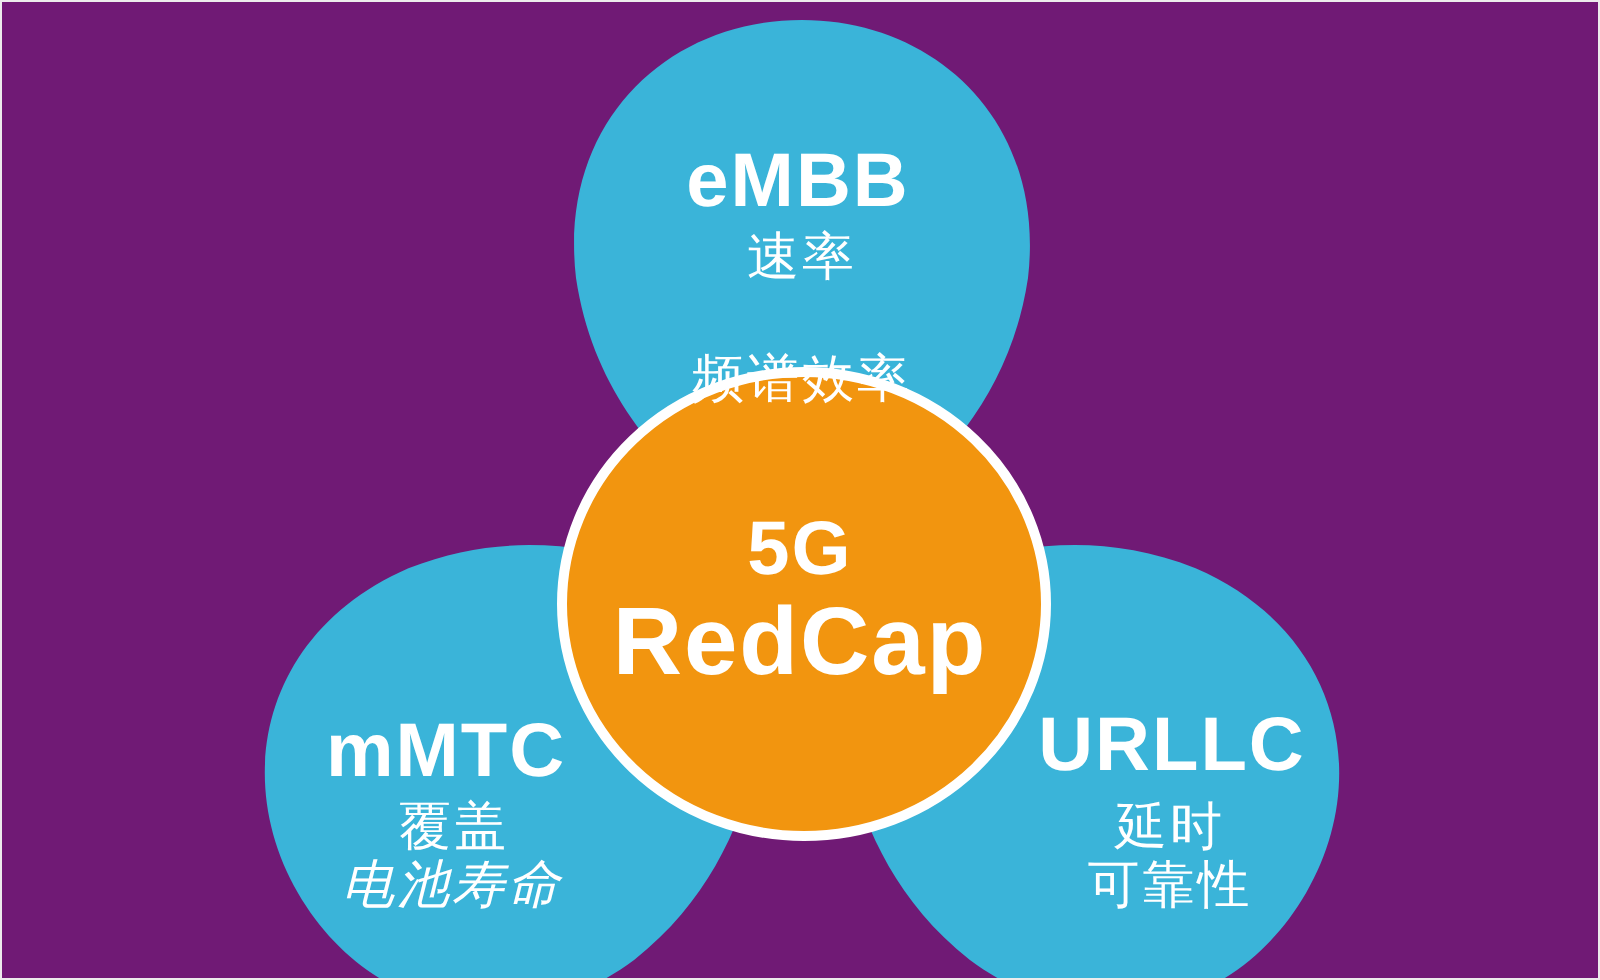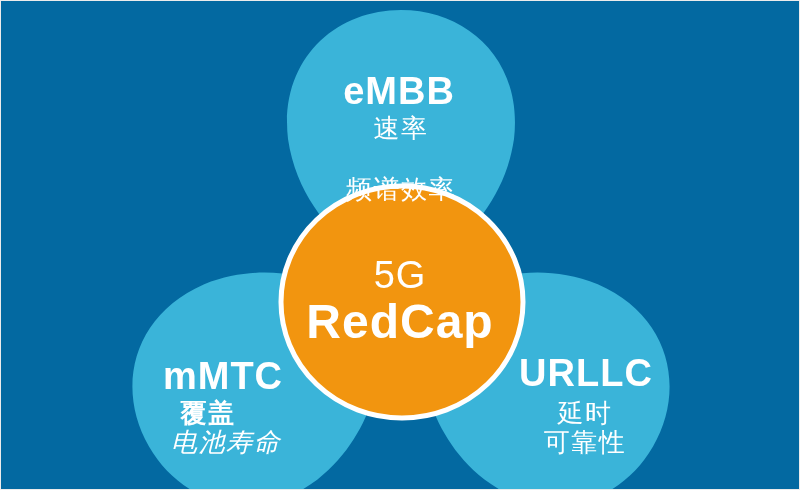--- a/index.html
+++ b/index.html
@@ -5,21 +5,21 @@
   html, body {
     margin: 0;
     padding: 0;
     background: #ffffff;
     font-family: "Liberation Sans", "DejaVu Sans", sans-serif;
   }
   .canvas {
     position: relative;
     width: 800px;
     height: 490px;
-    background: #0369a1;
+    background: #701a75;
     border: 1px solid #ececec;
     box-sizing: border-box;
     overflow: hidden;
   }
   .diagram-svg {
     position: absolute;
     left: 0;
     top: 0;
     width: 800px;
     height: 490px;
@@ -32,21 +32,21 @@
     text-align: center;
     line-height: 1;
   }
   .petal-title {
     font-size: 38px;
     font-weight: 700;
     letter-spacing: 1px;
   }
   .center-line1 {
     font-size: 38px;
-    font-weight: 400;
+    font-weight: 700;
     letter-spacing: 1px;
   }
   .center-line2 {
     font-size: 48px;
     font-weight: 700;
     letter-spacing: 1px;
   }
   .feature {
     font-size: 26px;
     font-weight: 500;
@@ -71,20 +71,20 @@
   </svg>
 
   <div class="label petal-title" style="left:398px; top:90px;">eMBB</div>
   <div class="label feature" style="left:400px; top:127px;">速率</div>
   <div class="label feature" style="left:400px; top:156px;margin-top:32px;">频谱效率</div>
 
   <div class="label center-line1" style="left:399px; top:274px;">5G</div>
   <div class="label center-line2" style="left:399px; top:321px;">RedCap</div>
 
   <div class="label petal-title" style="left:222px; top:375px;">mMTC</div>
-  <div class="label feature" style="left:207px; top:412px;font-weight:bold;">覆盖</div>
+  <div class="label feature" style="left:226px; top:412px;">覆盖</div>
   <div class="label feature" style="left:225px; top:441px;font-style:italic;">电池寿命</div>
 
   <div class="label petal-title" style="left:585px; top:372px;">URLLC</div>
   <div class="label feature" style="left:584px; top:412px;">延时</div>
   <div class="label feature" style="left:584px; top:441px;">可靠性</div>
 
 </div>
 
 </body></html>

